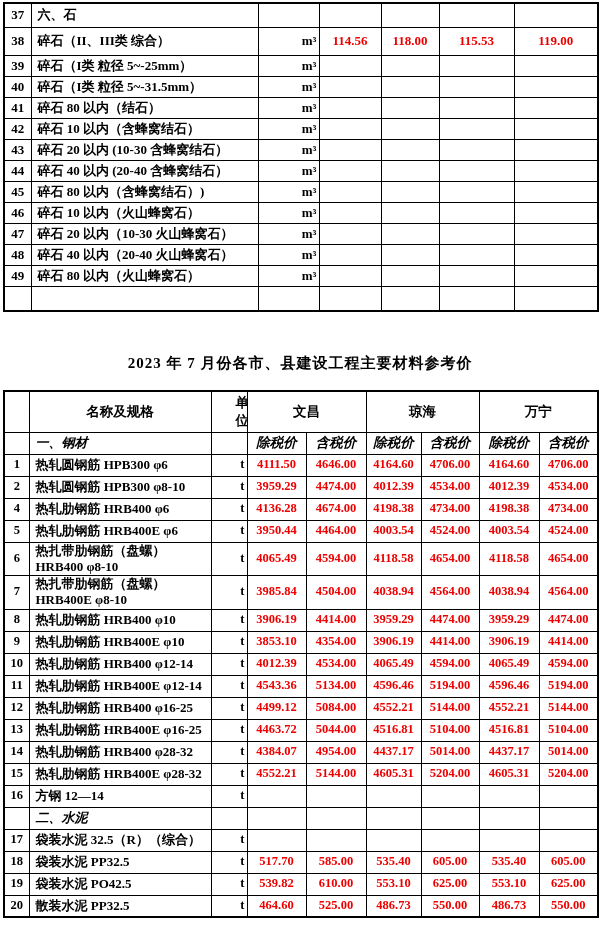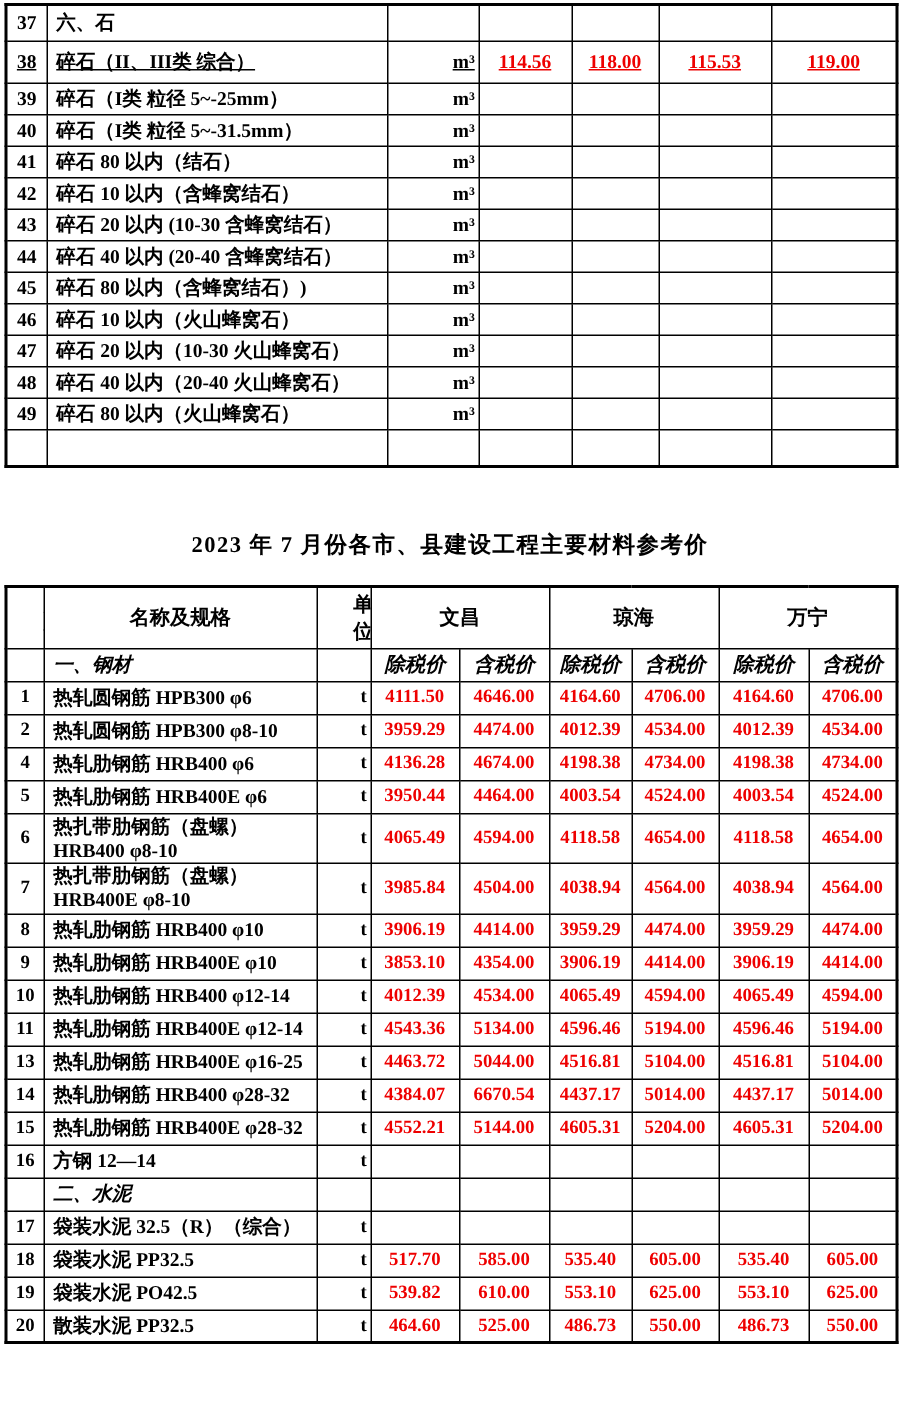--- a/index.html
+++ b/index.html
@@ -11,21 +11,21 @@
     font-weight:700; color:var(--ink);
   }
   .page { padding:2px 3px 0 3px; }
 
   table { border-collapse:collapse; table-layout:fixed; width:594px; border:2px solid #000; }
   td, th { border:1px solid #000; padding:0 2px; overflow:hidden; vertical-align:middle; }
 
   
   .t1 td { height:21px; font-size:13px; }
   .t1 tr:nth-child(1) td { height:24px; }
-  .t1 tr:nth-child(2) td { height:28px;text-decoration:underline; }
+  .t1 tr:nth-child(2) td { height:28px; }
   .t1 tr:last-child td   { height:25px; }
 
   
   .no   { text-align:center; font-size:12.5px;margin-left:18px; }
   .name { text-align:left; padding-left:6px; font-size:13px;margin-top:24px; }
   .unit { text-align:right; font-size:12.5px; }
   .val  { text-align:center; font-size:12.5px; color:var(--red); letter-spacing:0; }
 
   
   .title {
@@ -326,36 +326,47 @@
           <td class="name">热轧肋钢筋 HRB400E φ12-14</td>
           <td class="unit">t</td>
           <td class="val">4543.36</td>
           <td class="val">5134.00</td>
           <td class="val">4596.46</td>
           <td class="val">5194.00</td>
           <td class="val">4596.46</td>
           <td class="val">5194.00</td>
         </tr>
         <tr>
+          <td class="no">12</td>
+          <td class="name">热轧肋钢筋 HRB400 φ16-25</td>
+          <td class="unit">t</td>
+          <td class="val">4499.12</td>
+          <td class="val">5084.00</td>
+          <td class="val">4552.21</td>
+          <td class="val">5144.00</td>
+          <td class="val">4552.21</td>
+          <td class="val">5144.00</td>
+        </tr>
+        <tr>
           <td class="no">13</td>
           <td class="name">热轧肋钢筋 HRB400E φ16-25</td>
           <td class="unit">t</td>
           <td class="val">4463.72</td>
           <td class="val">5044.00</td>
           <td class="val">4516.81</td>
           <td class="val">5104.00</td>
           <td class="val">4516.81</td>
           <td class="val">5104.00</td>
         </tr>
         <tr>
           <td class="no">14</td>
           <td class="name">热轧肋钢筋 HRB400 φ28-32</td>
           <td class="unit">t</td>
           <td class="val">4384.07</td>
-          <td class="val">6670.54</td>
+          <td class="val">4954.00</td>
           <td class="val">4437.17</td>
           <td class="val">5014.00</td>
           <td class="val">4437.17</td>
           <td class="val">5014.00</td>
         </tr>
         <tr>
           <td class="no">15</td>
           <td class="name">热轧肋钢筋 HRB400E φ28-32</td>
           <td class="unit">t</td>
           <td class="val">4552.21</td>

